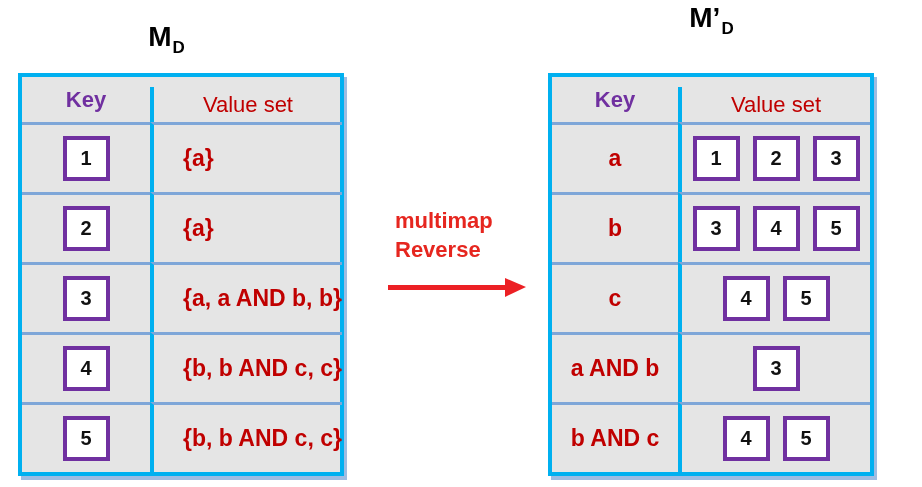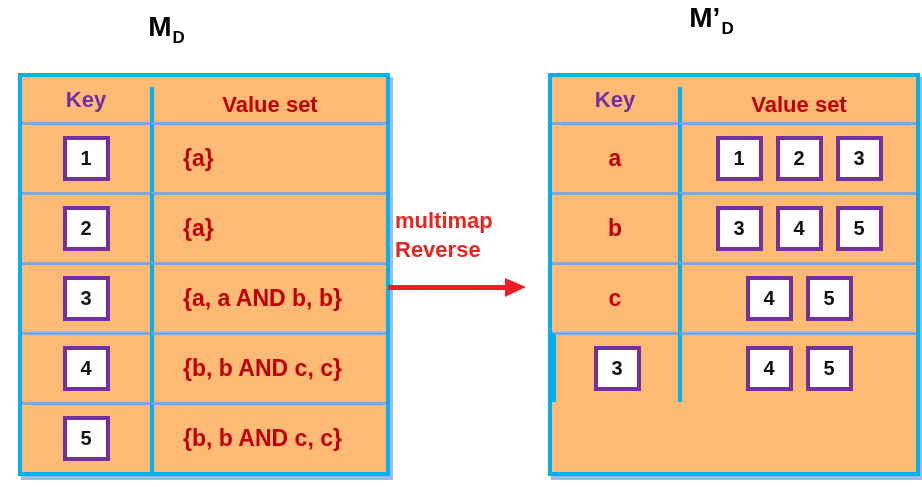--- a/index.html
+++ b/index.html
@@ -13,48 +13,48 @@
   
   .map-title {
     position: absolute;
     font-size: 28px; font-weight: bold; color: #000000;
     text-align: center; width: 212px;
   }
   .map-title .sub {
     font-size: 17px; font-weight: bold;
     position: relative; top: 7px; left: 1px;
   }
-  #left-title  { left: 60px;  top: 11px; }
+  #left-title  { left: 60px;  top: 21px; }
   #right-title { left: 605px; top: 2px;  }
 
   
   .vtable {
     position: absolute; top: 73px;
-    width: 372px; height: 403px;
-    background: #fdba74;
+    width: 326px; height: 403px;
+    background: #e5e5e5;
     border: 4px solid #00B0F0;
     box-shadow: 3px 4px 0 rgba(126, 166, 216, 0.75);
     display: grid;
     grid-template-rows: 45px repeat(5, 1fr);
   }
   #left-table  { left: 18px;  grid-template-columns: 128px 1fr; }
   #right-table { left: 548px; grid-template-columns: 126px 1fr; }
 
   .cell { display: flex; align-items: center; }
   .cell.vline { border-left: 4px solid #00B0F0; }
   .cell.hline { border-top: 3px solid #7EA6D8; }
 
   
   .hdr-key {
     justify-content: center;
     font-size: 22px; font-weight: bold; color: #7030A0;
   }
   .hdr-val {
     justify-content: center;
-    font-size: 22px; font-weight: bold; color: #C00000; margin-top: 10px;
+    font-size: 22px; font-weight: normal; color: #C00000; margin-top: 10px;
   }
 
   
   .key-cell { justify-content: center; }
   .val-cell {
     padding-left: 29px;
     font-size: 23px; font-weight: bold; color: #C00000;
     white-space: nowrap;
   }
 
@@ -202,26 +202,32 @@
   </div>
   <div class="cell hline vline rval-cell">
     <span class="kbox">
         <span>4</span>
       </span>
     <span class="kbox">
         <span>5</span>
       </span>
   </div>
 
-  <div class="cell hline vline rval-cell">
-    <span class="kbox">
-        <span>3</span>
-      </span>
-  </div>
-
+  <div class="cell hline rkey-cell">
+    <span>a AND b</span>
+  </div>
+  <div class="cell hline vline rval-cell">
+    <span class="kbox">
+        <span>3</span>
+      </span>
+  </div>
+
+  <div class="cell hline rkey-cell">
+    <span>b AND c</span>
+  </div>
   <div class="cell hline vline rval-cell">
     <span class="kbox">
         <span>4</span>
       </span>
     <span class="kbox">
         <span>5</span>
       </span>
   </div>
 </div>
 

